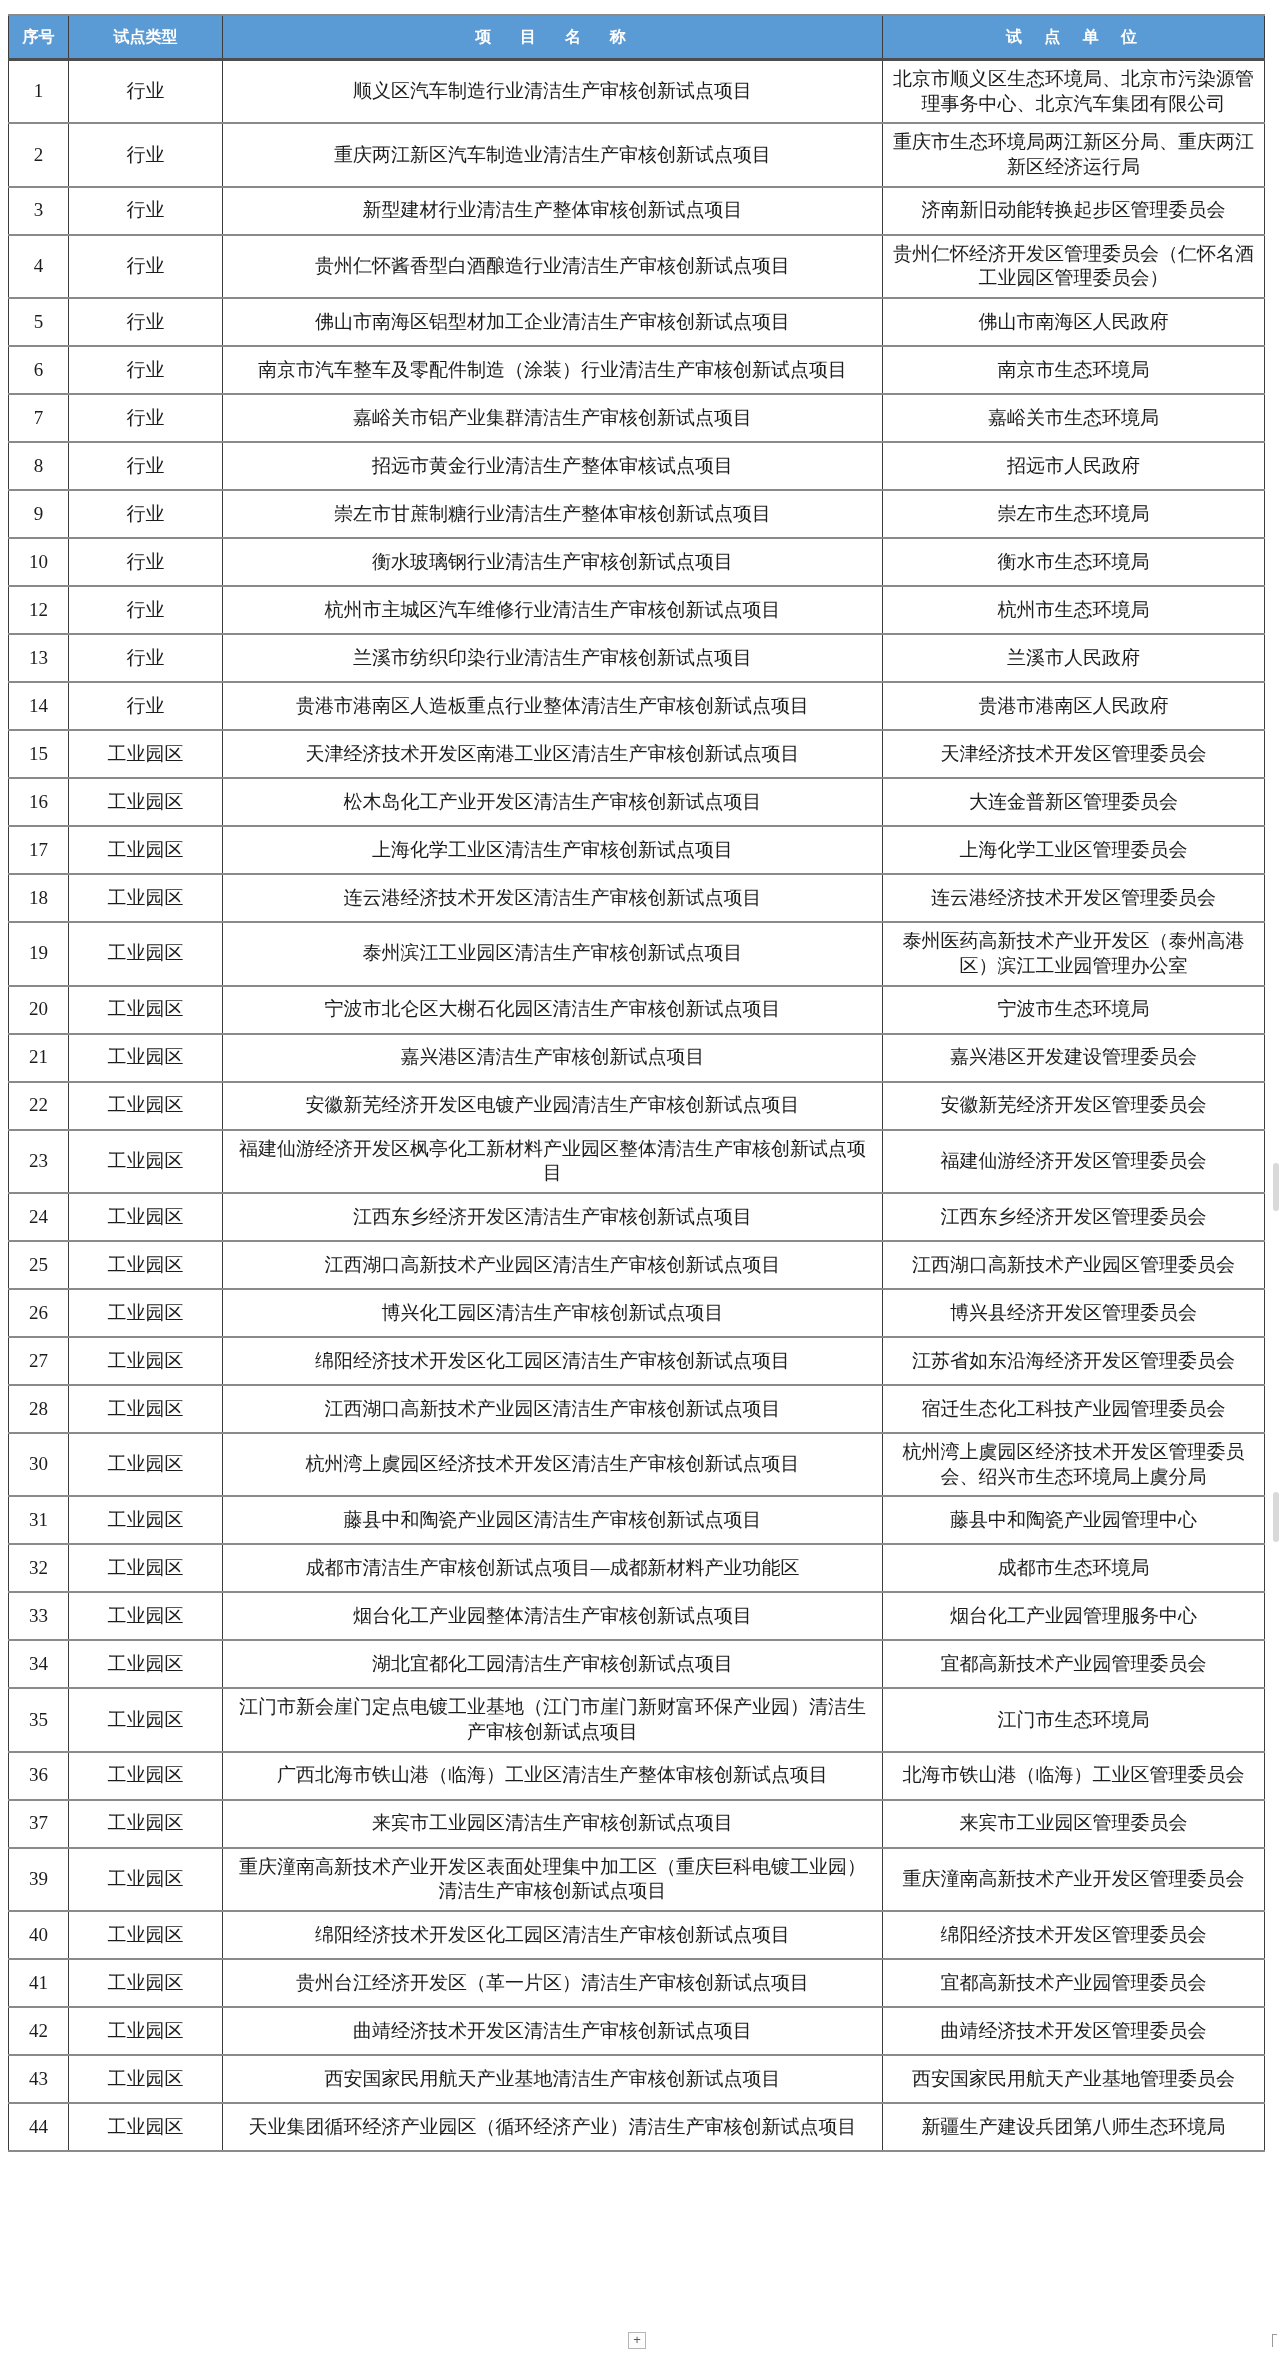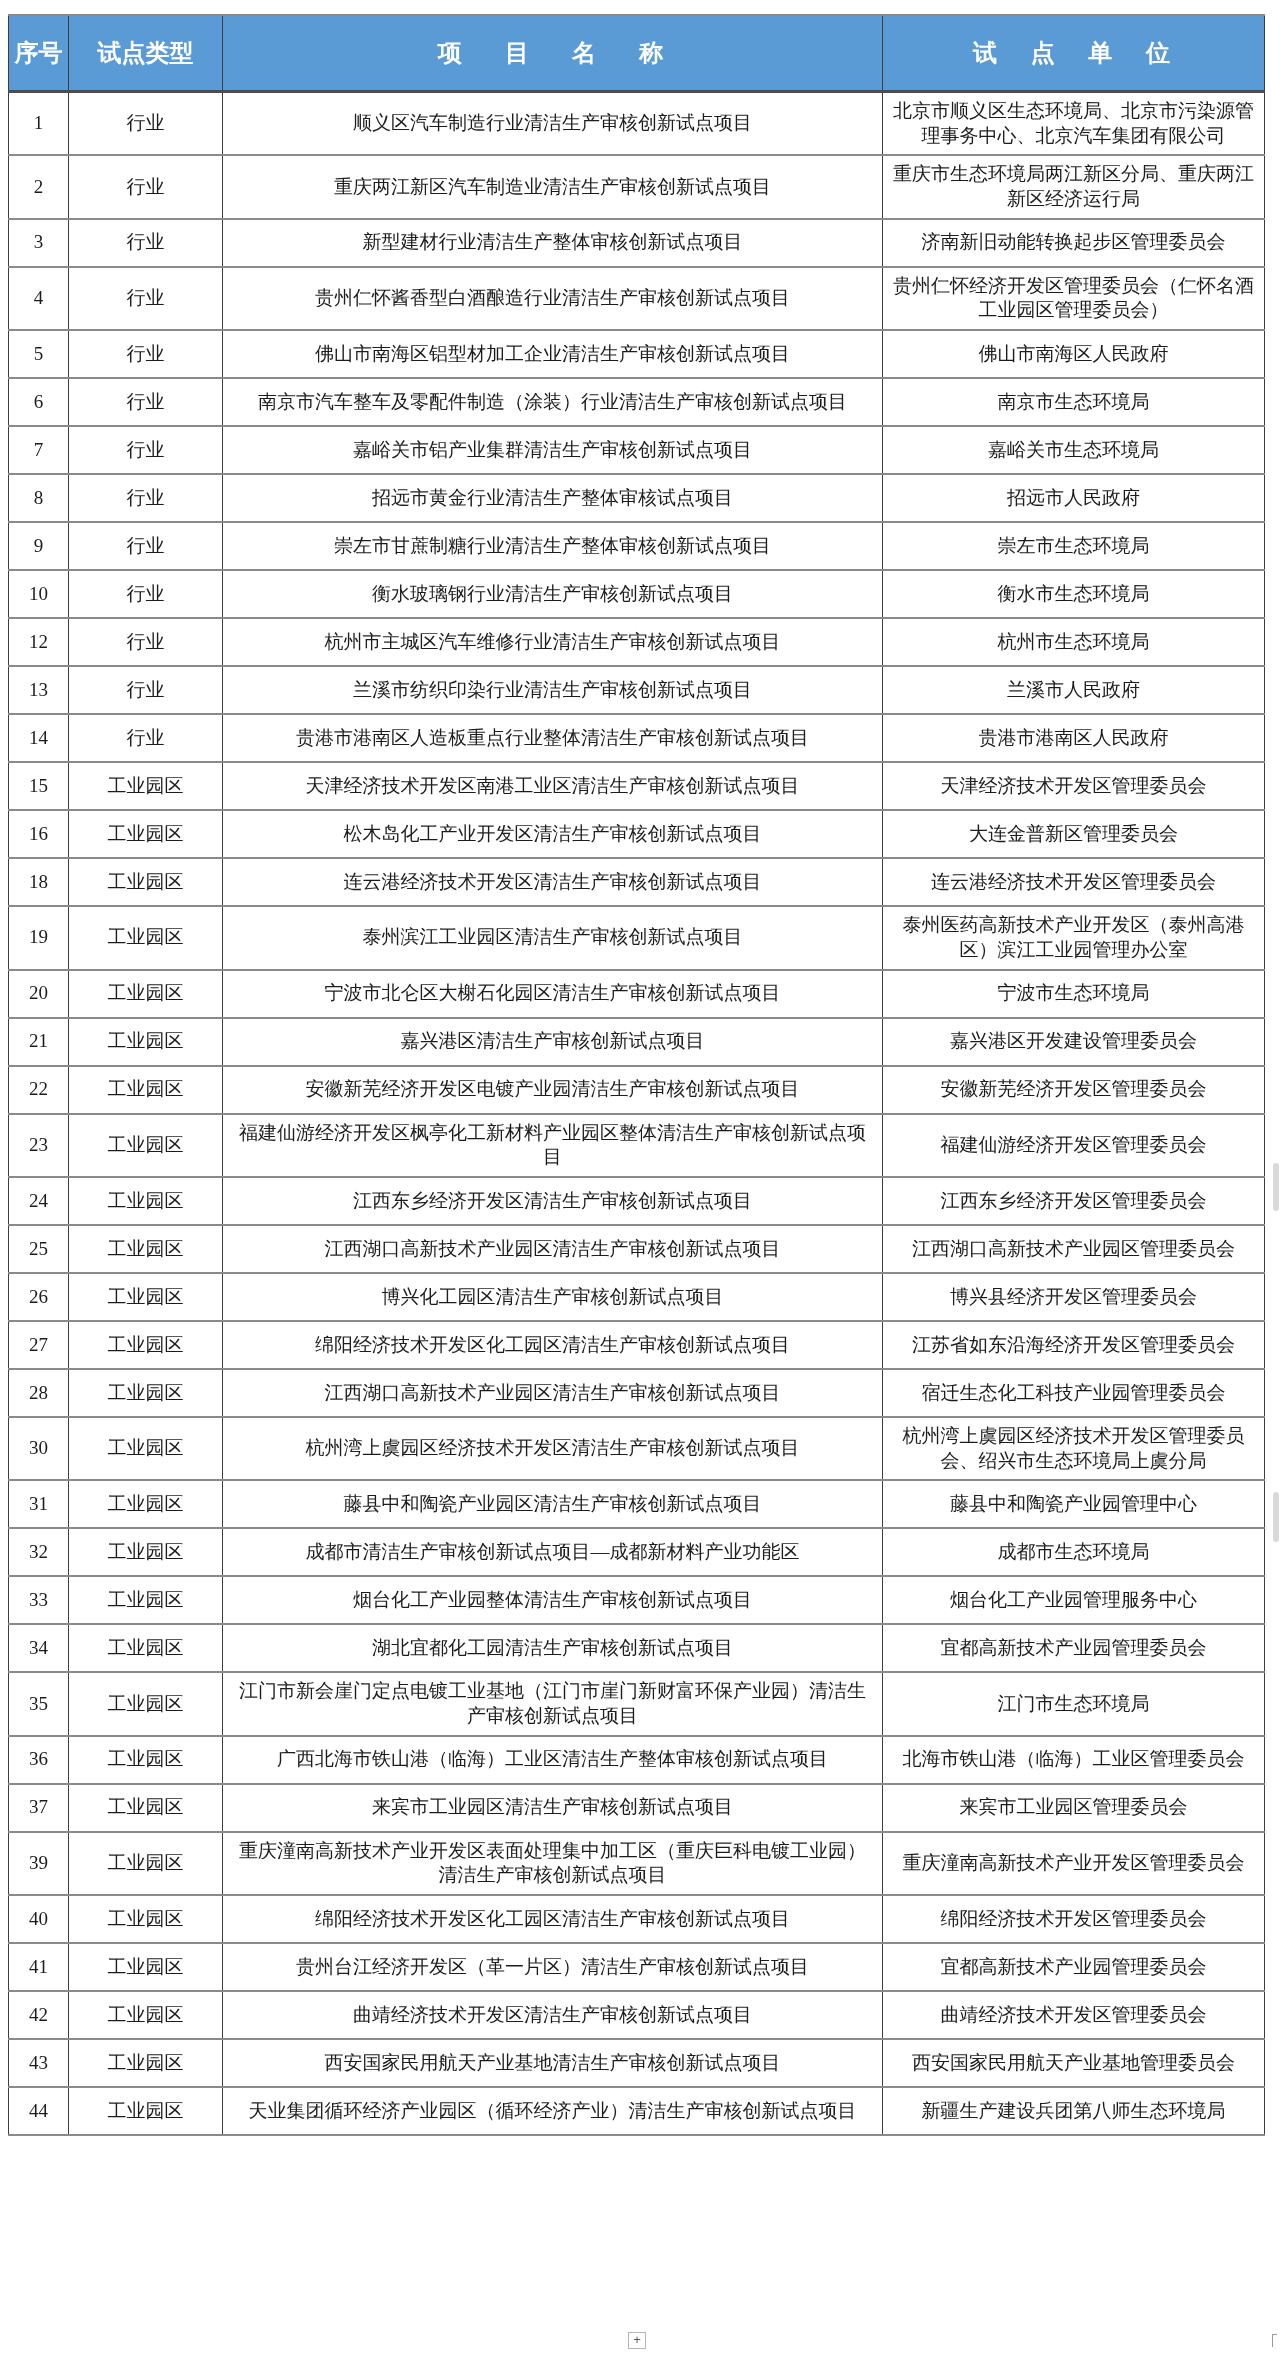--- a/index.html
+++ b/index.html
@@ -18,23 +18,23 @@
   }
   table.pilot col.c-index { width: 60px; }
   table.pilot col.c-type { width: 154px; }
   table.pilot col.c-project { width: 660px; }
   table.pilot col.c-unit { width: 382px; }
 
   table.pilot th {
     background: #5b9bd5;
     color: #ffffff;
     font-weight: bold;
-    font-size: 24px;
+    font-size: 16px;
     height: 34px;
-    padding: 20px 4px;
+    padding: 4px 4px;
     border-left: 1px solid #3c3c3c;
     border-right: 1px solid #3c3c3c;
     border-top: 2px solid #8a8a8a;
     border-bottom: 3px solid #4d4d4d;
     text-align: center;
     vertical-align: middle;
   }
   table.pilot th.th-spread-wide { letter-spacing: 1.8em; padding-left: 1.8em; }
   table.pilot th.th-spread { letter-spacing: 1.4em; padding-left: 1.4em; }
 
@@ -182,20 +182,26 @@
           <td>天津经济技术开发区南港工业区清洁生产审核创新试点项目</td>
           <td>天津经济技术开发区管理委员会</td>
         </tr>
         <tr>
           <td>16</td>
           <td>工业园区</td>
           <td>松木岛化工产业开发区清洁生产审核创新试点项目</td>
           <td>大连金普新区管理委员会</td>
         </tr>
         <tr>
+          <td>17</td>
+          <td>工业园区</td>
+          <td>上海化学工业区清洁生产审核创新试点项目</td>
+          <td>上海化学工业区管理委员会</td>
+        </tr>
+        <tr>
           <td>18</td>
           <td>工业园区</td>
           <td>连云港经济技术开发区清洁生产审核创新试点项目</td>
           <td>连云港经济技术开发区管理委员会</td>
         </tr>
         <tr>
           <td>19</td>
           <td>工业园区</td>
           <td>泰州滨江工业园区清洁生产审核创新试点项目</td>
           <td>泰州医药高新技术产业开发区（泰州高港区）滨江工业园管理办公室</td>

